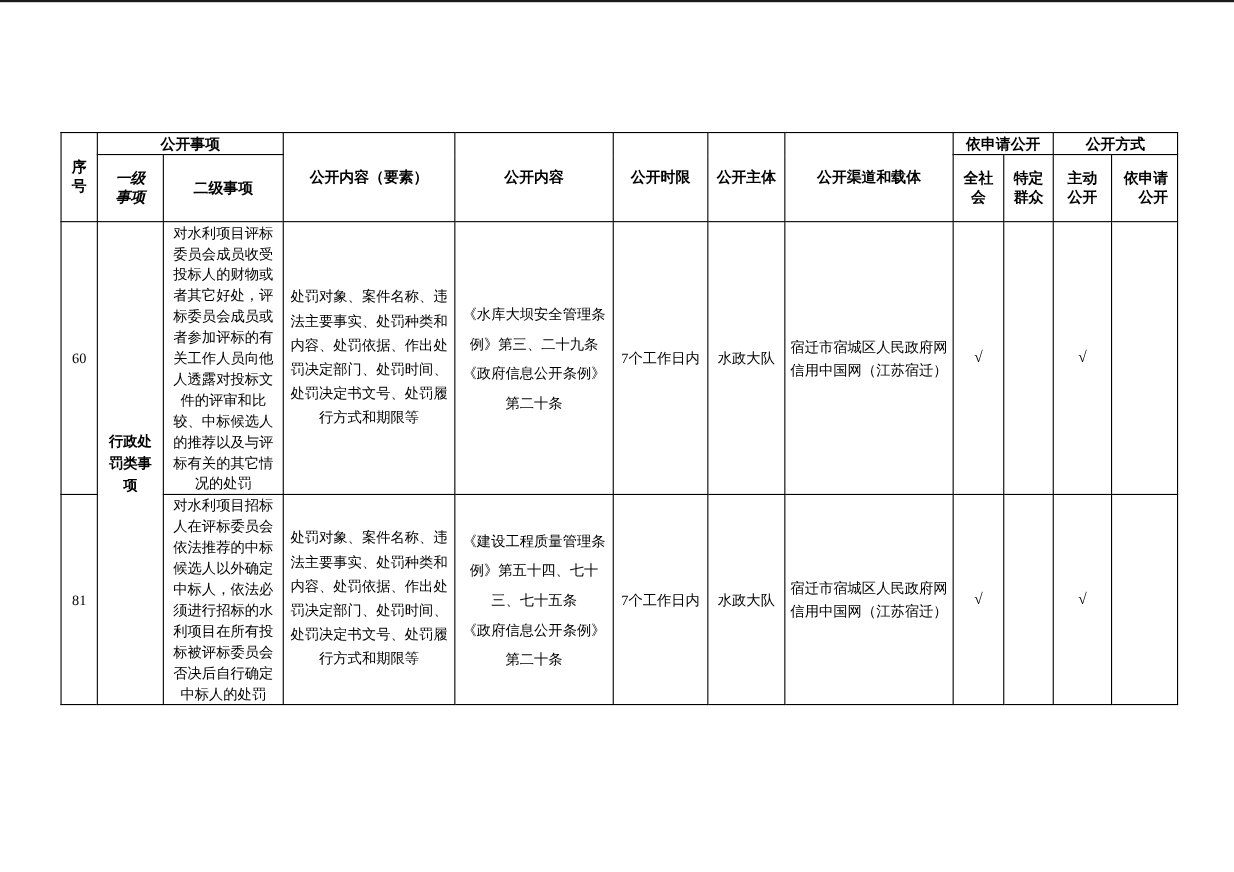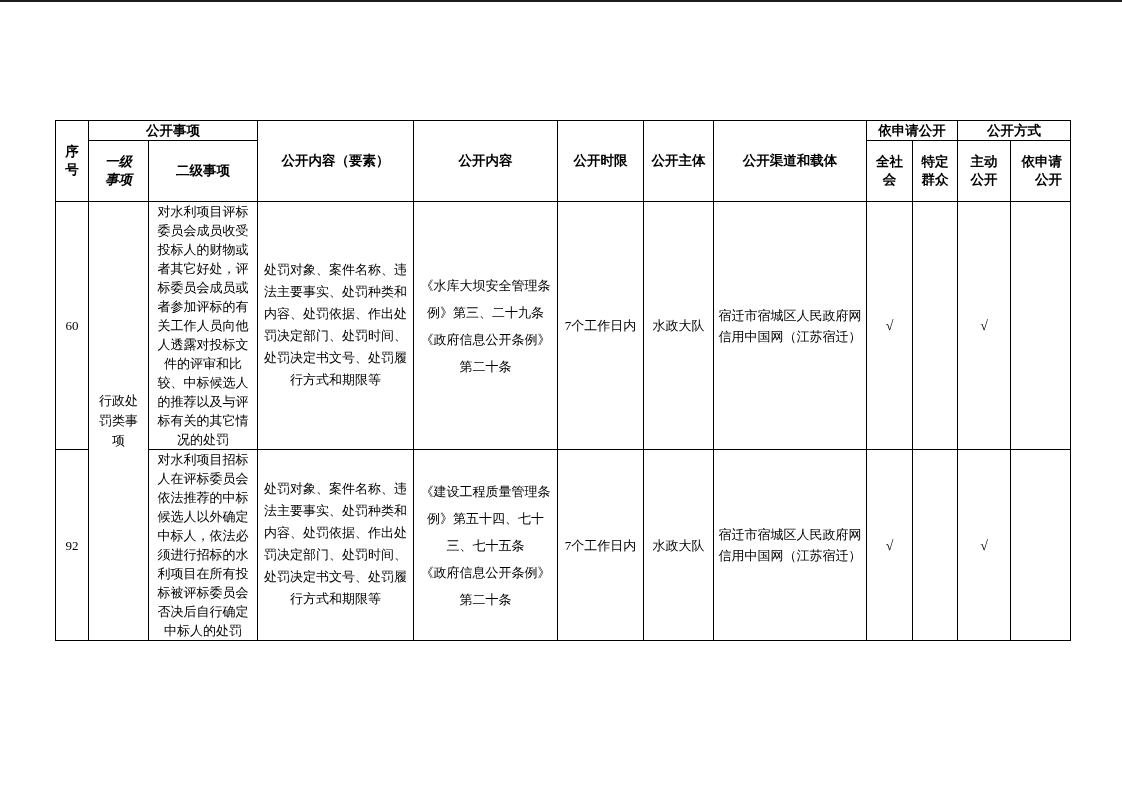--- a/index.html
+++ b/index.html
@@ -43,21 +43,21 @@
   tr.hrow1 { height: 20px; }
   tr.hrow2 { height: 44px; }
   tr.row80 { height: 247px; }
   tr.row81 { height: 191px; }
   td.h-seq       { padding: 0 8px; }
   td.h-level1    { padding: 0 13px; font-style: italic; }
   td.h-target-all      { padding: 0 7px; }
   td.h-target-specific { padding: 0 7px; }
   td.h-method-active   { padding: 0 11px; }
   td.h-method-request  { padding: 12px 8px; text-align: right; }
-  td.cell-level1  { padding: 15px 8px;  line-height: 20px; }
+  td.cell-level1  { padding: 15px 8px;  line-height: 20px; font-weight: bold; }
   td.cell-level2  { padding: 0 6px;  line-height: 19px; }
   td.cell-content { padding: 0 2px;  line-height: 22px; font-family: Liberation Mono, monospace; }
   td.cell-basis   { padding: 0 2px;  line-height: 27px; white-space: pre-line; }
   td.cell-channel { padding: 0 4px;  line-height: 21px; white-space: pre-line; }
   td.cell-check   { font-size: 14px; }
 </style>
 </head>
 <body>
 
 <div class="screen-top-edge"></div>
@@ -111,21 +111,21 @@
     <td>水政大队</td>
     <td class="cell-channel">宿迁市宿城区人民政府网
 信用中国网（江苏宿迁）</td>
     <td class="cell-check">√</td>
     <td class="cell-check"></td>
     <td class="cell-check">√</td>
     <td class="cell-check"></td>
   </tr>
 
   <tr class="row81">
-    <td>92</td>
+    <td>81</td>
     <td class="cell-level2">对水利项目招标人在评标委员会依法推荐的中标候选人以外确定中标人，依法必须进行招标的水利项目在所有投标被评标委员会否决后自行确定中标人的处罚</td>
     <td class="cell-content">处罚对象、案件名称、违法主要事实、处罚种类和内容、处罚依据、作出处罚决定部门、处罚时间、处罚决定书文号、处罚履行方式和期限等</td>
     <td class="cell-basis">《建设工程质量管理条例》第五十四、七十三、七十五条
 《政府信息公开条例》第二十条</td>
     <td>7个工作日内</td>
     <td>水政大队</td>
     <td class="cell-channel">宿迁市宿城区人民政府网
 信用中国网（江苏宿迁）</td>
     <td class="cell-check">√</td>
     <td class="cell-check"></td>

